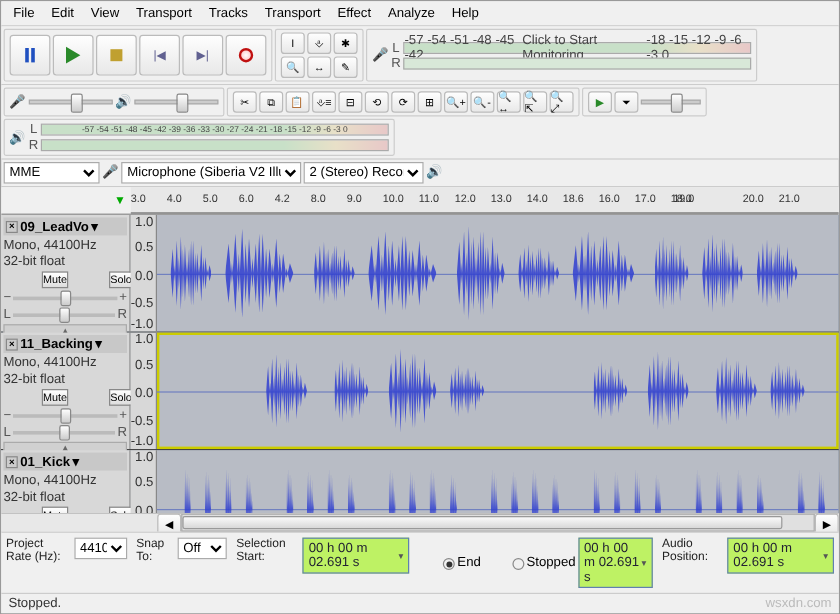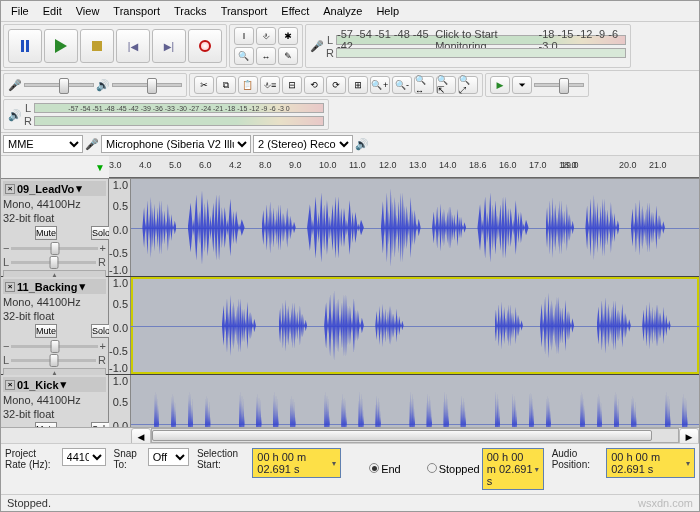--- a/index.html
+++ b/index.html
@@ -54,24 +54,24 @@
 .wave-canvas { flex:1; background:#b8bcc5; position:relative; overflow:hidden; }
 .wave-zero { position:absolute; top:50%; left:0; right:0; height:1px; background:#7080c0; }
 .burst { position:absolute; top:50%; transform:translateY(-50%); background:#3040d0; opacity:0.85; }
 .scroll-h { height:16px; display:flex; background:#e8e8e8; border-top:1px solid #aaa; }
 .scroll-h .spacer { width:130px; }
 .scroll-h .track-bar { flex:1; background:#e0e0e0; border:1px solid #aaa; position:relative; }
 .scroll-h .thumb { position:absolute; left:0; width:95%; top:1px; bottom:1px; background:linear-gradient(#fafafa,#d8d8d8); border:1px solid #999; border-radius:2px; }
 .status-controls { display:flex; padding:4px; gap:8px; background:#f0f0f0; border-top:1px solid #ccc; align-items:flex-start; }
 .sc-group { display:flex; flex-direction:row; gap:2px; }
 .sc-label { font-size:10px; color:#222; }
-.timecode { font-family:monospace; font-size:12px; background:#fde047; border:1px solid #6080b0; padding:2px 4px; color:#223; display:flex; align-items:center; gap:2px; }
+.timecode { font-family:monospace; font-size:12px; background:#bef264; border:1px solid #6080b0; padding:2px 4px; color:#223; display:flex; align-items:center; gap:2px; }
 .timecode .dd { font-size:8px; color:#555; }
 .radio-row { display:flex; gap:6px; font-size:10px; align-items:center; }
-.radio { display:flex; align-items:flex-start; gap:2px;padding-left:20px; }
+.radio { display:flex; align-items:flex-end; gap:2px;padding-left:20px; }
 .radio i { width:10px; height:10px; border:1px solid #888; border-radius:50%; display:inline-flex; align-items:center; justify-content:center; }
 .radio.checked i::after { content:""; width:5px; height:5px; background:#333; border-radius:50%; }
 .statusbar { padding:2px 6px; background:#f0f0f0; border-top:1px solid #ccc; font-size:10px; color:#333; }
 </style>
 </head>
 <body>
 
 <div class="menubar">
   <span>File</span>
   <span>Edit</span>

